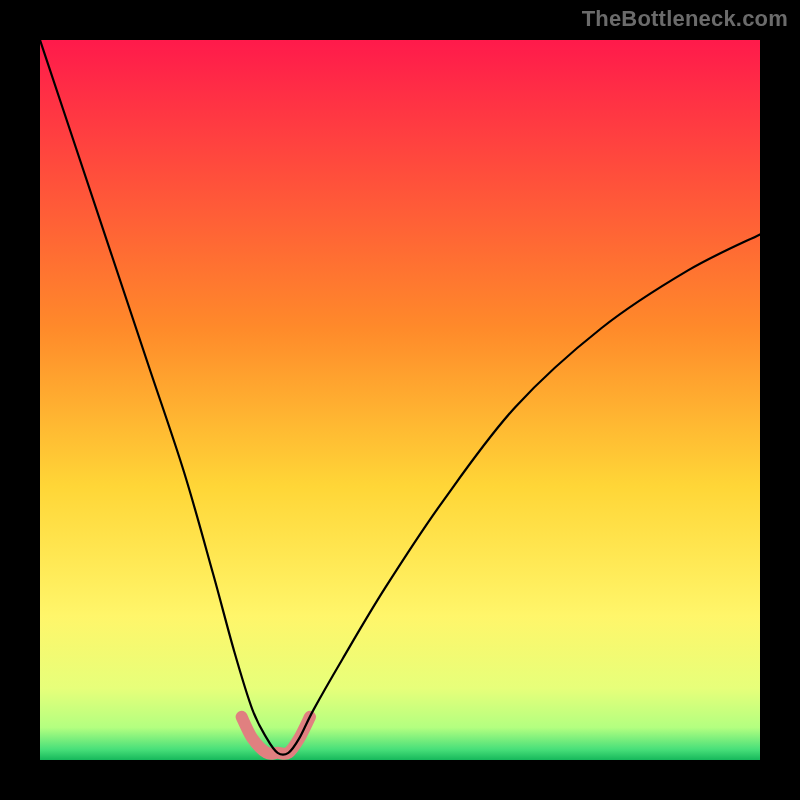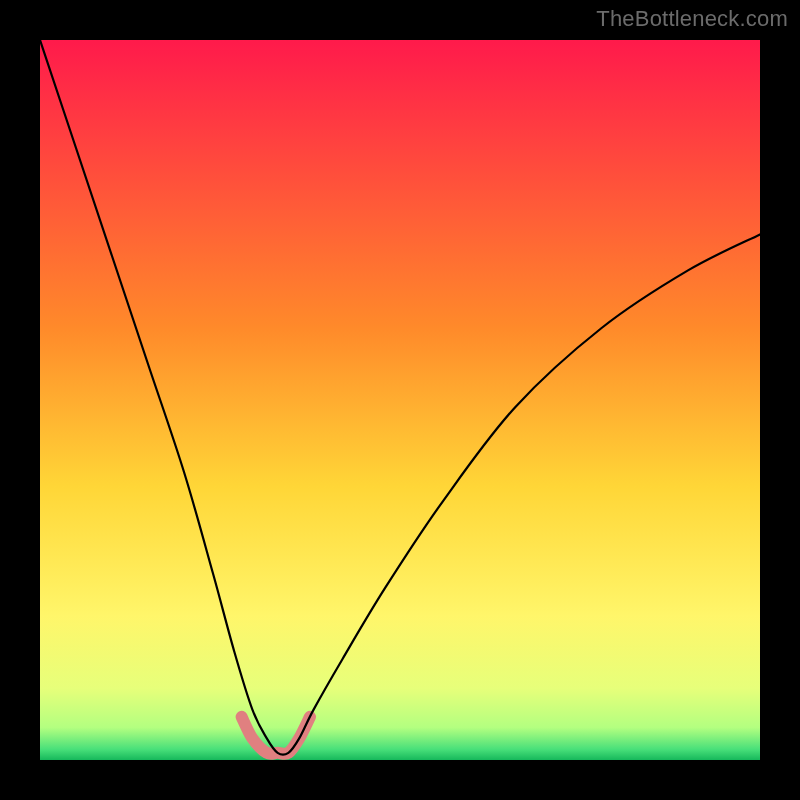--- a/index.html
+++ b/index.html
@@ -24,21 +24,21 @@
     width: 720px;
     height: 720px;
     
   }
   .watermark {
     position: absolute;
     top: 6px;
     right: 12px;
     color: #6b6b6b;
     font-size: 22px;
-    font-weight: 400;
+    font-weight: 700;
     letter-spacing: 0.2px;
     user-select: none;
     margin-left: 37px;
   }
 </style>
 </head>
 <body>
 
 <div class="frame">
   <div class="watermark">TheBottleneck.com</div>

